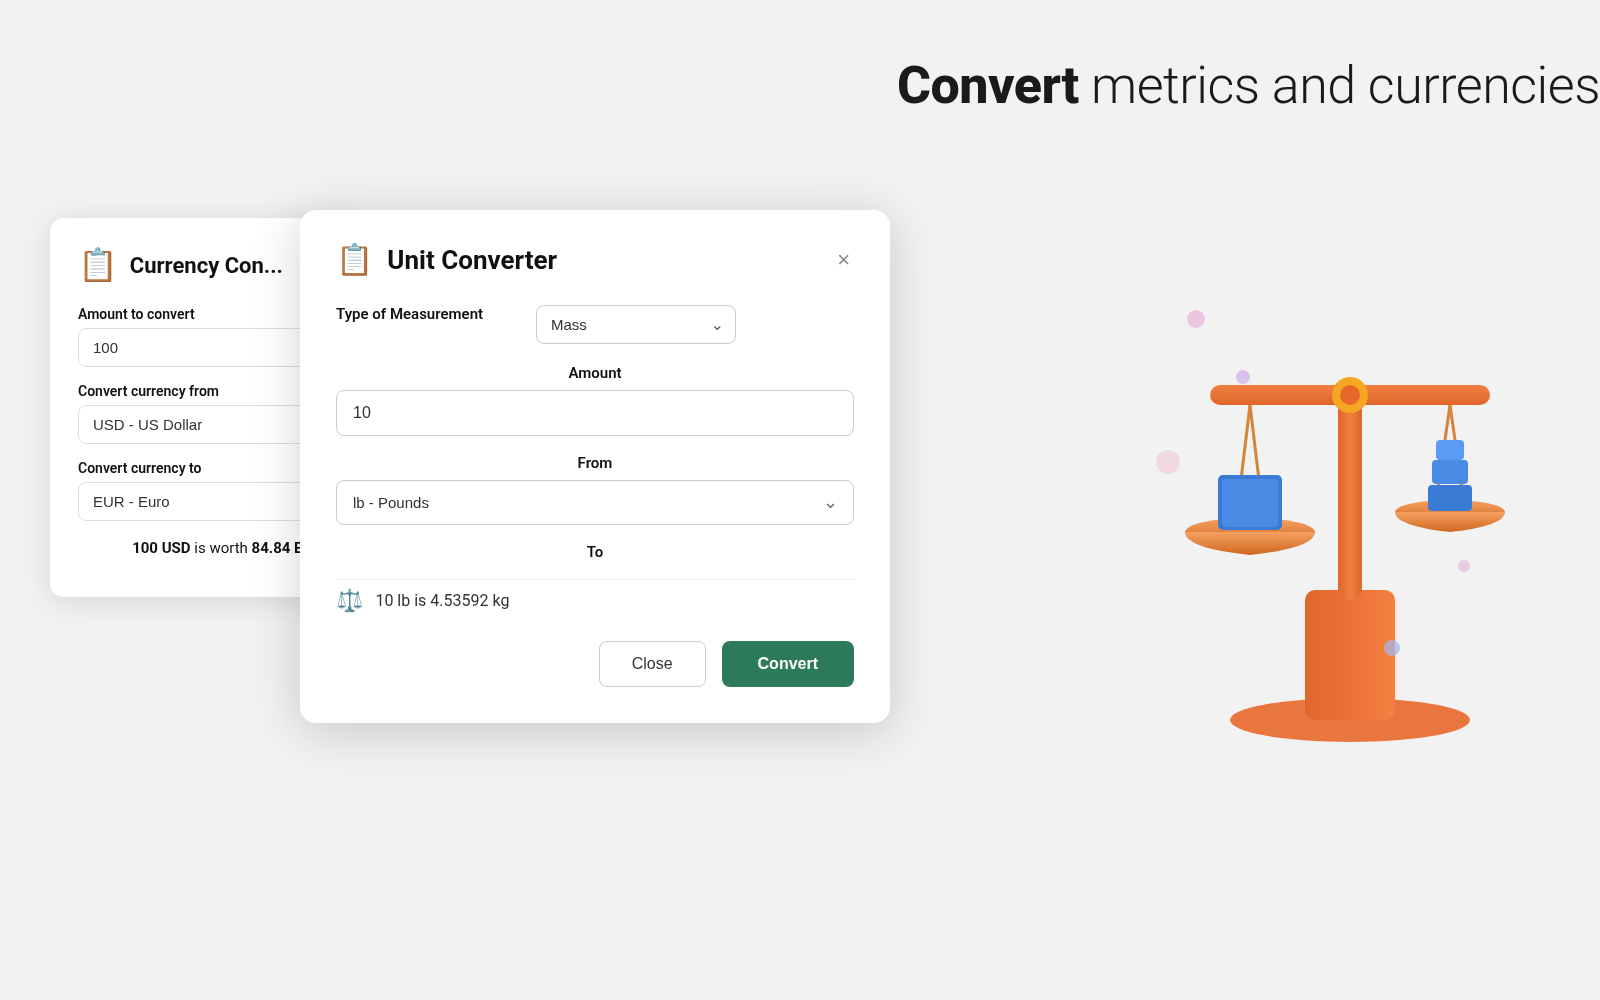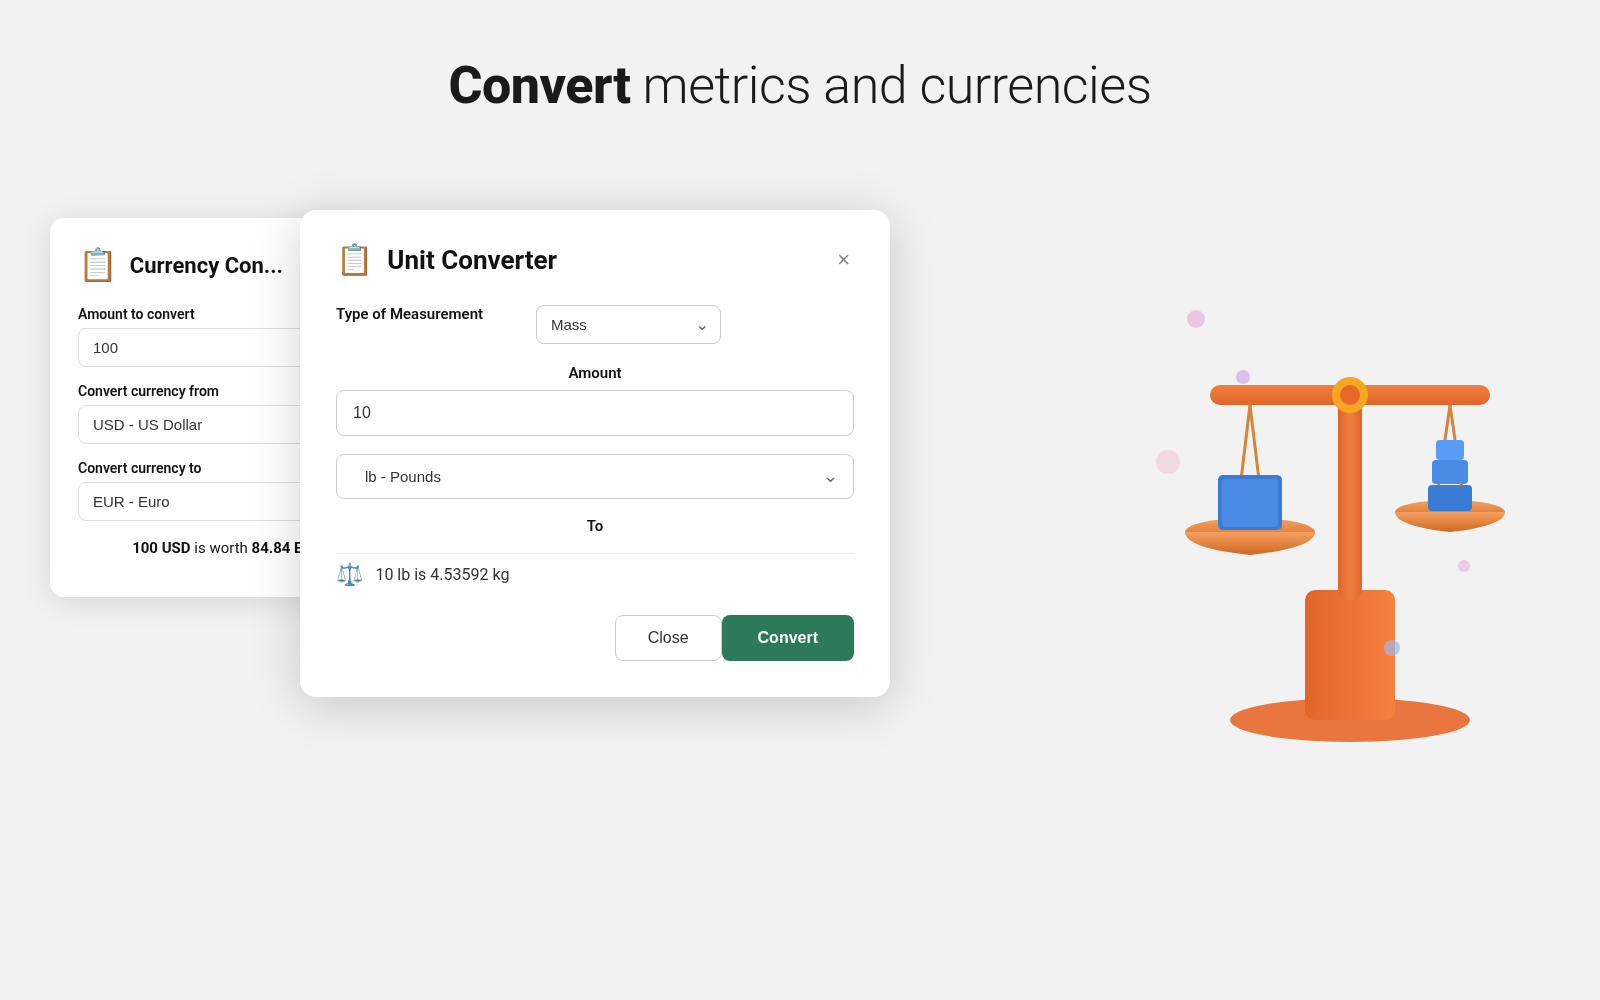--- a/index.html
+++ b/index.html
@@ -7,21 +7,21 @@
       width: 1600px;
       height: 1000px;
       background: #f2f2f2;
       font-family: -apple-system, BlinkMacSystemFont, 'Segoe UI', Roboto, Helvetica, Arial, sans-serif;
       overflow: hidden;
       position: relative;
     }
 
     
     .page-title {
-      text-align: center;
+      text-align: right;
       padding-top: 55px;
       font-size: 52px;
       color: #1a1a1a;
       font-weight: 300;
       letter-spacing: -0.5px;
     }
     .page-title strong {
       font-weight: 800;
     }
 
@@ -135,21 +135,21 @@
       border-radius: 8px;
       padding: 13px 16px;
       font-size: 16px;
       color: #333;
       outline: none;
     }
     .form-field select {
       width: 100%;
       border: 1.5px solid #ccc;
       border-radius: 8px;
-      padding: 13px 28px;
+      padding: 13px 16px;
       font-size: 15px;
       color: #333;
       background: #fff;
       outline: none;
       cursor: pointer;
       appearance: none;
       -webkit-appearance: none;
     }
     .select-wrapper {
       position: relative;
@@ -170,21 +170,21 @@
       margin-bottom: 20px;
     }
     .type-label {
       font-size: 15px;
       font-weight: 600;
       color: #111;
       min-width: 200px;
     }
     .type-select-wrapper {
       position: relative;
-      width: 185px;
+      width: 200px;
     }
     .type-select-wrapper select {
       width: 100%;
       border: 1.5px solid #ccc;
       border-radius: 8px;
       padding: 10px 14px;
       font-size: 15px;
       color: #333;
       background: #fff;
       outline: none;
@@ -214,21 +214,21 @@
     .scale-icon {
       font-size: 22px;
     }
     .result-text {
       font-size: 16px;
       color: #333;
     }
     .dialog-footer {
       display: flex;
       justify-content: flex-end;
-      gap: 0;
+      gap: 16px;
     }
     .btn-close {
       background: #fff;
       border: 1.5px solid #ccc;
       border-radius: 8px;
       padding: 13px 32px;
       font-size: 16px;
       font-weight: 500;
       color: #333;
       cursor: pointer;
@@ -304,20 +304,21 @@
       </select>
     </div>
   </div>
 
   <div class="form-field">
     <label>Amount</label>
     <input type="text" value="10" style="">
   </div>
 
   <div class="form-field">
+    <label>From</label>
     <div class="select-wrapper">
       <select>
         <option>lb - Pounds</option>
         <option>kg - Kilograms</option>
         <option>g - Grams</option>
         <option>oz - Ounces</option>
       </select>
     </div>
   </div>
 

